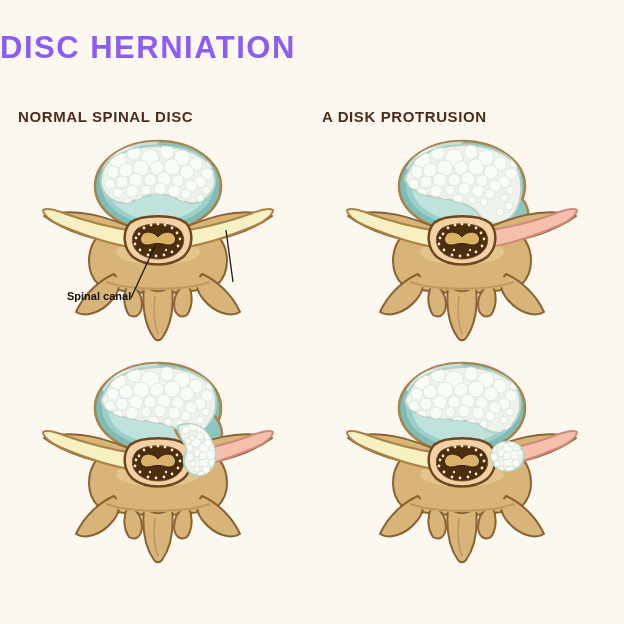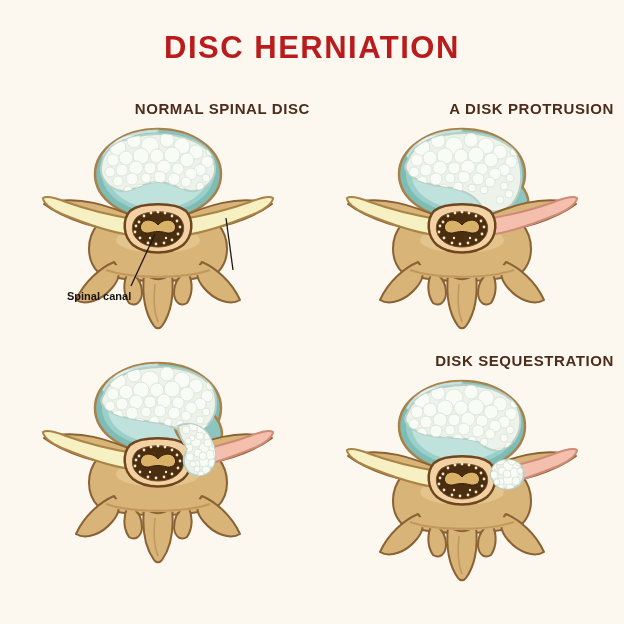--- a/index.html
+++ b/index.html
@@ -3,30 +3,30 @@
 <meta charset="utf-8">
 <style>
   html,body{margin:0;padding:0;}
   body{
     width:624px;height:624px;position:relative;overflow:hidden;
     background:#fcf8f0;
     font-family:"Liberation Sans", sans-serif;
   }
   h1#main-title{
     position:absolute;top:30px;left:0;width:624px;margin:0;
-    text-align:center;font-size:31px;font-weight:800;letter-spacing:1.5px;
-    color:#b91c1c;
+    text-align:left;font-size:31px;font-weight:800;letter-spacing:1.5px;
+    color:#8b5cf6;
   }
   .panel{position:absolute;width:300px;height:252px;}
   #p1{left:10px;top:100px;}
   #p2{left:314px;top:100px;}
   #p3{left:10px;top:352px;}
   #p4{left:314px;top:352px;}
   .panel h2{
-    margin:0;height:18px;text-align:right;
+    margin:8px;height:18px;text-align:left;
     font-size:15px;font-weight:800;letter-spacing:.6px;color:#4e2c1c;
   }
   .panel svg.illu{display:block;margin:4px auto 0;width:240px;height:210px;}
   .anno{
     position:absolute;font-size:11px;font-weight:bold;color:#17130e;line-height:1.15;
   }
   .nucleus{fill:#edf2ea;stroke:#b7cfc5;stroke-width:2;}
   .bubble{fill:#f9fbf6;stroke:#dde7da;stroke-width:1;}
   .ring-bulge{fill:#8cc5bf;stroke:#a8824a;stroke-width:2.5;}
   .nerve-yellow{fill:#f7f0c2;stroke:#aa8446;stroke-width:2;}
@@ -232,21 +232,20 @@
     <use href="#nerveR" class="nerve-pink"></use>
     <use href="#canal"></use>
     <path class="nucleus" d="M138,70 C152,64 166,72 170,82 C176,92 177,104 172,112 C166,121 153,122 147,114 C142,107 143,99 148,93 C143,87 139,78 138,70 Z"></path>
     <g clip-path="url(#clipBE)">
         <use href="#bubbles-sm"></use>
       </g>
   </svg>
 </section>
 
 <section class="panel" id="p4">
-  <h2>DISK SEQUESTRATION</h2>
   <svg class="illu" viewBox="0 0 240 210">
     <use href="#disc-ring"></use>
     <path class="nucleus" d="M64,38 C70,20 96,11 120,11 C144,11 170,20 175,38 C179,52 174,66 163,73 C153,79 143,76 138,70 C128,64 112,64 96,63 C80,62 66,56 62,48 C60,44 62,41 64,38 Z"></path>
     <g clip-path="url(#clipS)">
         <use href="#bubbles"></use>
       </g>
     <use href="#vertebra"></use>
     <use href="#nerveL" class="nerve-yellow"></use>
     <use href="#nerveR" class="nerve-pink"></use>
     <use href="#canal"></use>

